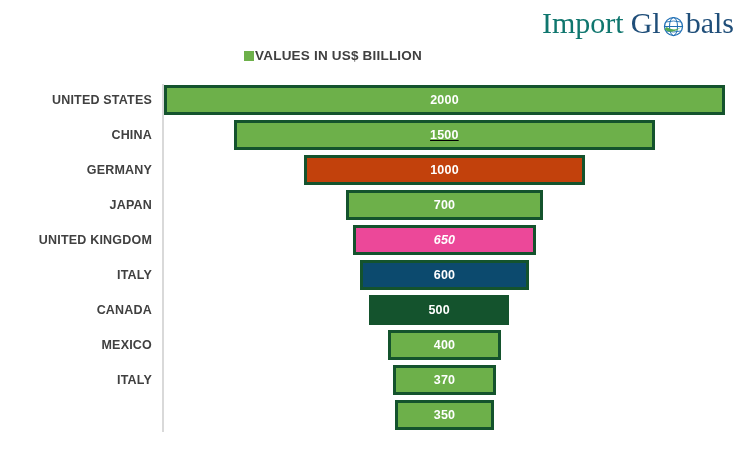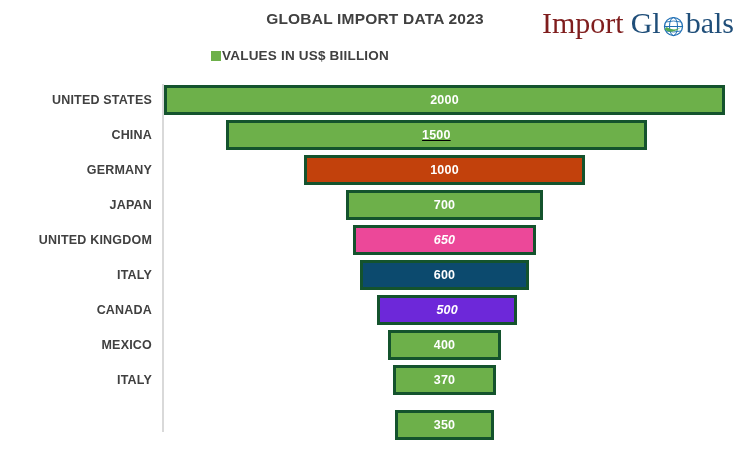--- a/index.html
+++ b/index.html
@@ -36,20 +36,21 @@
 
   #legend {
     position: absolute;
     left: 0;
     top: 48px;
     width: 600px;
     display: flex;
     justify-content: center;
     align-items: center;
     gap: 1px;
+    padding-left: 33px;
   }
   #legend-swatch {
     width: 10px;
     height: 10px;
     background: #6DB04A;
     display: inline-block;
   }
   #legend-label {
     font-size: 13.5px;
     font-weight: bold;
@@ -62,21 +63,21 @@
     position: absolute;
     right: 16px;
     top: 8px;
     display: flex;
     align-items: center;
     font-family: "Liberation Serif", serif;
     font-size: 30px;
     line-height: 1;
     white-space: nowrap;
   }
-  .logo-import { color: #7f1d1d; margin-left: 39px; }
+  .logo-import { color: #0f766e; margin-left: 39px; }
   .logo-gl     { color: #1F4E79; }
   .logo-bals   { color: #1F4E79; }
   #logo-globe  {
     display: inline-block;
     width: 25px;
     height: 25px;
     margin: 0 0px;
     position: relative;
     top: 3px;
   }
@@ -135,21 +136,20 @@
     font-weight: bold;
     color: #FFFFFF;
     letter-spacing: 0.2px;
   }
 </style>
 </head>
 <body>
 
 <div id="chart-root">
 
-  <div id="chart-title">GLOBAL IMPORT DATA 2023</div>
 
   <div id="legend">
     <span id="legend-swatch"></span>
     <span id="legend-label">VALUES IN US$ BIILLION</span>
   </div>
 
   <div id="logo">
     <span class="logo-import">Import</span>
     <span style="width:7px;display:inline-block;"></span>
     <span class="logo-gl">Gl</span>
@@ -170,21 +170,21 @@
 
   <div id="funnel">
       <div class="row">
         <div class="row-label">UNITED STATES</div>
         <div class="bar" style="left: 164px; width: 561px; background: rgb(109, 176, 74);">
           <span class="bar-value">2000</span>
         </div>
       </div>
       <div class="row">
         <div class="row-label">CHINA</div>
-        <div class="bar" style="left: 226px; width: 420.75px; background: rgb(109, 176, 74); text-decoration: underline;">
+        <div class="bar" style="left: 234px; width: 420.75px; background: rgb(109, 176, 74); text-decoration: underline;">
           <span class="bar-value">1500</span>
         </div>
       </div>
       <div class="row">
         <div class="row-label">GERMANY</div>
         <div class="bar" style="left: 304.25px; width: 280.5px; background: #c2410c;">
           <span class="bar-value">1000</span>
         </div>
       </div>
       <div class="row">
@@ -200,36 +200,36 @@
         </div>
       </div>
       <div class="row">
         <div class="row-label">ITALY</div>
         <div class="bar" style="left: 360.35px; width: 168.3px; background: #0c4a6e;">
           <span class="bar-value">600</span>
         </div>
       </div>
       <div class="row">
         <div class="row-label">CANADA</div>
-        <div class="bar" style="left: 377px; width: 140.25px; background: #6d28d9; font-style: italic;">
+        <div class="bar" style="left: 369px; width: 140.25px; background: #14532d;">
           <span class="bar-value">500</span>
         </div>
       </div>
       <div class="row">
         <div class="row-label">MEXICO</div>
         <div class="bar" style="left: 388.4px; width: 112.2px; background: rgb(109, 176, 74);">
           <span class="bar-value">400</span>
         </div>
       </div>
       <div class="row">
         <div class="row-label">ITALY</div>
         <div class="bar" style="left: 392.608px; width: 103.785px; background: rgb(109, 176, 74);">
           <span class="bar-value">370</span>
         </div>
       </div>
       <div class="row">
-        <div class="bar" style="left: 395.413px; width: 98.175px; background: rgb(109, 176, 74); margin-top: 10px;">
+        <div class="bar" style="left: 395.413px; width: 98.175px; background: rgb(109, 176, 74);">
           <span class="bar-value">350</span>
         </div>
       </div>
     </div>
 
 </div>
 
 </body></html>

